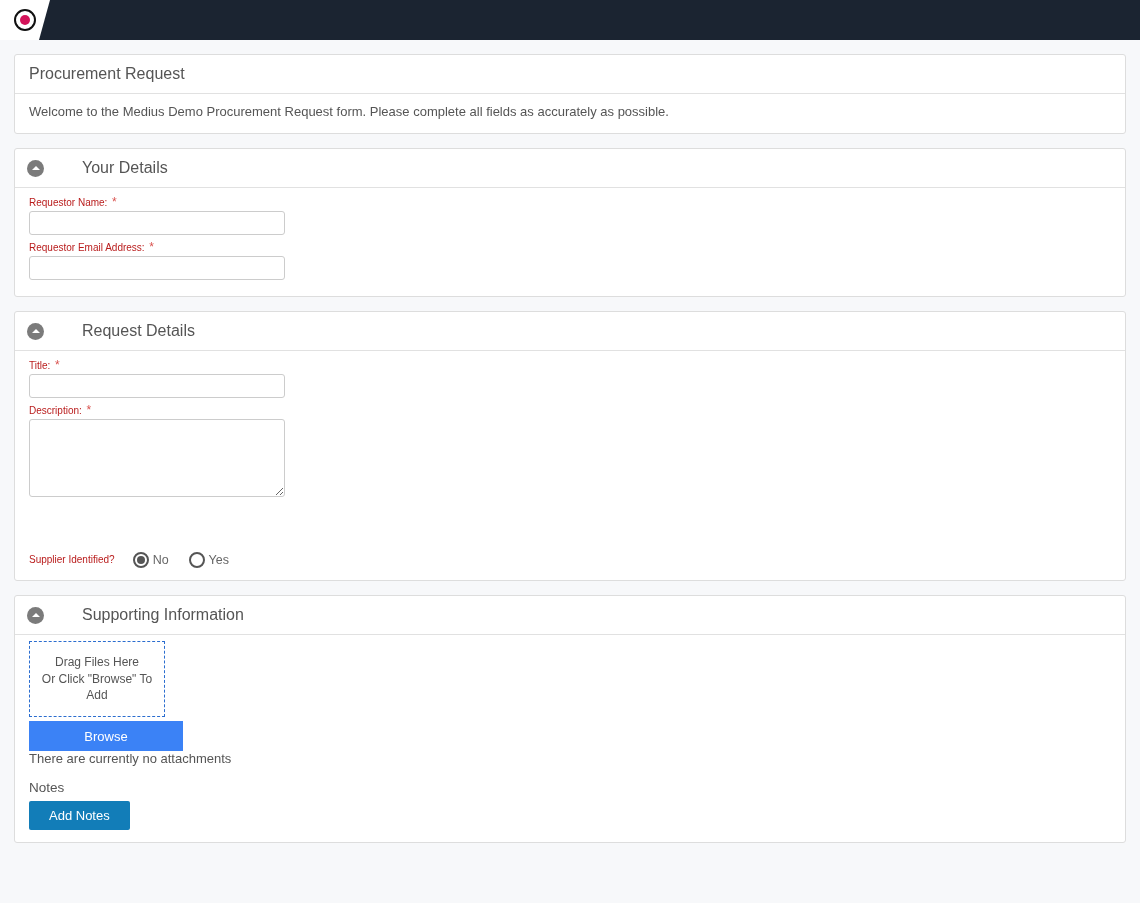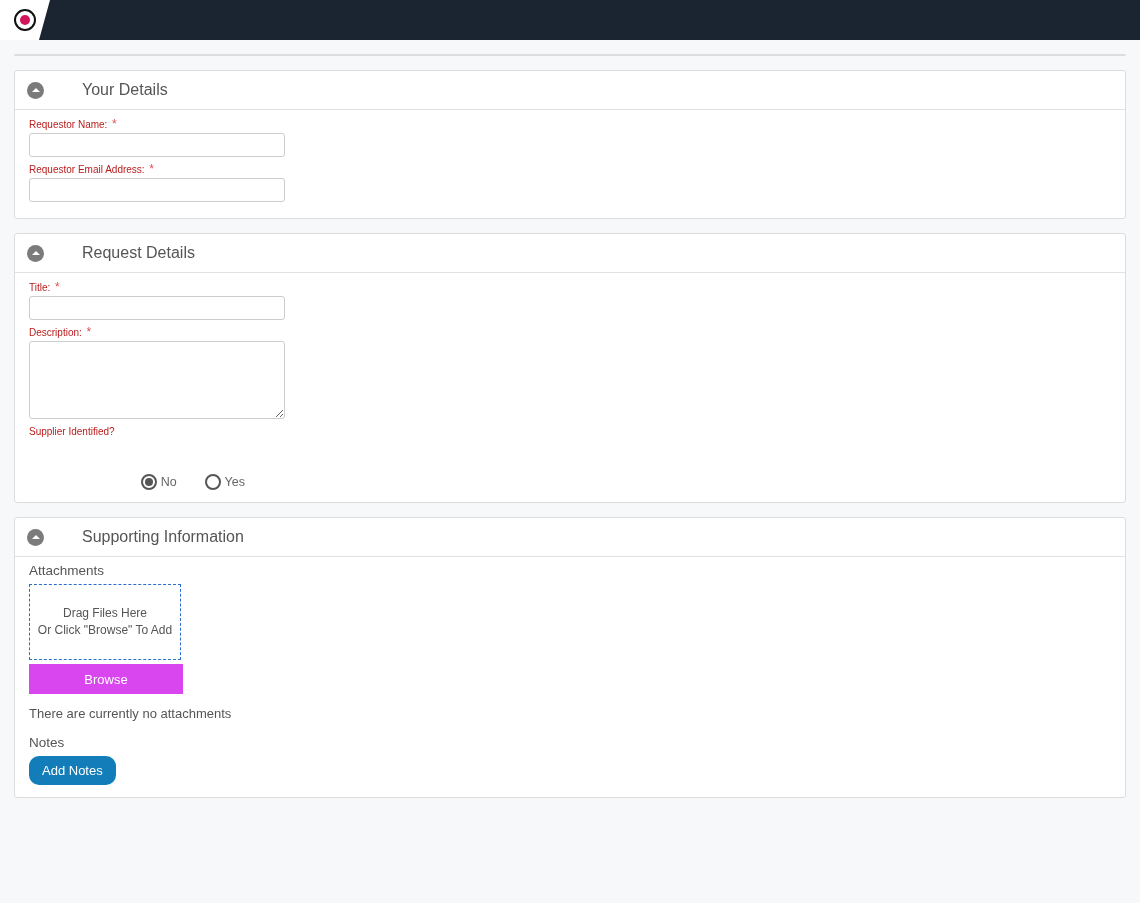--- a/index.html
+++ b/index.html
@@ -85,22 +85,22 @@
   padding: 4px 6px;
   font-size: 13px;
   font-family: inherit;
   color: #333;
   background: #fff;
 }
 .text-input { height: 24px; }
 .textarea { width: 256px; height: 78px; resize: both; }
 .radio-row {
   display: flex;
-  align-items: flex-start;
-  gap: 20px;
+  align-items: flex-end;
+  gap: 12px;
 }
 .radio-row .form-label { margin-right: 6px; }
 .radio-option {
   display: flex;
   align-items: center;
   gap: 4px;
   margin-right: 8px;
   font-size: 12.5px;
   color: #666;
   margin-top: 48px;
@@ -119,74 +119,77 @@
   background: #555;
 }
 .sub-label {
   font-size: 13.5px;
   color: #555;
   margin-bottom: 6px;
   display: block;
 }
 .dropzone {
   border: 1px dashed #2b6dcf;
-  width: 152px;
+  width: 136px;
   height: 76px;
   display: flex;
   flex-direction: column;
   align-items: center;
   justify-content: center;
   text-align: center;
   color: #555;
   font-size: 12px;
   line-height: 1.4;
 }
 .browse-btn {
   width: 154px;
   height: 30px;
-  background: #d946ef;
+  background: #3b82f6;
   color: #fff;
   border: none;
   font-size: 13px;
   font-family: inherit;
   cursor: pointer;
   margin-top: 4px;
 }
 .status-line {
   color: #555;
-  margin-top: 12px;
   margin-bottom: 14px;
 }
 .addnotes-btn {
   background: #127db8;
   color: #fff;
   border: none;
-  padding: 7px 13px;
+  padding: 7px 20px;
   font-size: 13px;
   font-family: inherit;
-  border-radius: 10px;
+  border-radius: 2px;
   cursor: pointer;
 }
 .pbody { padding: 6px 14px 12px; }
 </style>
 </head>
 <body>
 
 <div class="topbar">
   <div class="logo-wrap">
     <svg width="22" height="22" viewBox="0 0 22 22">
       <circle cx="11" cy="11" r="10" fill="none" stroke="#111" stroke-width="2"></circle>
       <circle cx="11" cy="11" r="5" fill="#d4145a"></circle>
     </svg>
   </div>
 </div>
 
 <div class="page">
 
   <div class="card">
+    <div class="card-header">Procurement Request</div>
+    <div class="card-body">
+      <div class="intro-text">Welcome to the Medius Demo Procurement Request form. Please complete all fields as accurately as possible.</div>
+    </div>
   </div>
 
   <div class="card">
     <div class="section-header">
       <div class="collapse-icon">
         <svg width="10" height="7" viewBox="0 0 10 7">
             <path d="M1 5 L5 1 L9 5" fill="#fff"></path>
           </svg>
       </div>
       <span class="section-title">Your Details</span>
@@ -244,21 +247,20 @@
   <div class="card">
     <div class="section-header">
       <div class="collapse-icon">
         <svg width="10" height="7" viewBox="0 0 10 7">
             <path d="M1 5 L5 1 L9 5" fill="#fff"></path>
           </svg>
       </div>
       <span class="section-title">Supporting Information</span>
     </div>
     <div class="pbody">
-      <span class="sub-label">Attachments</span>
       <div class="dropzone">
         <span>Drag Files Here</span>
         <span>Or Click "Browse" To Add</span>
       </div>
       <button class="browse-btn">Browse</button>
       <div class="status-line">There are currently no attachments</div>
 
       <span class="sub-label">Notes</span>
       <button class="addnotes-btn">Add Notes</button>
     </div>

